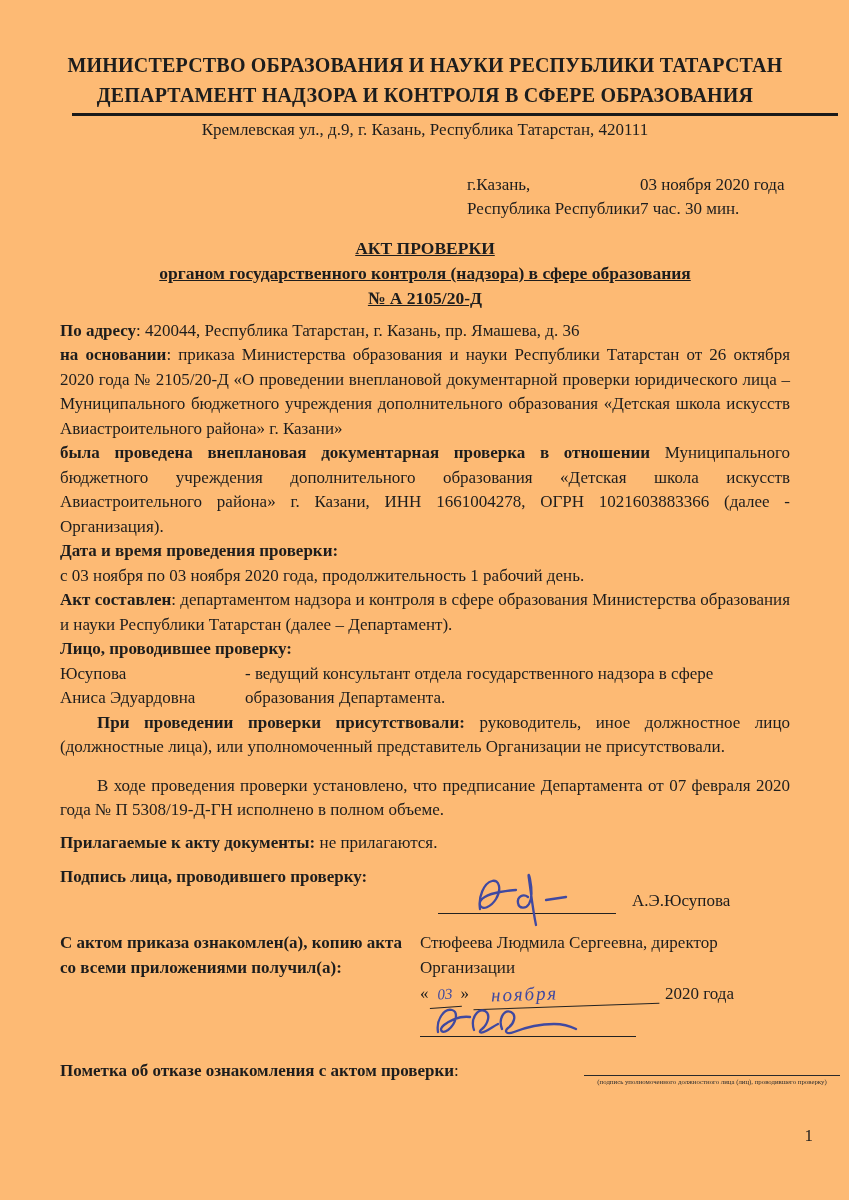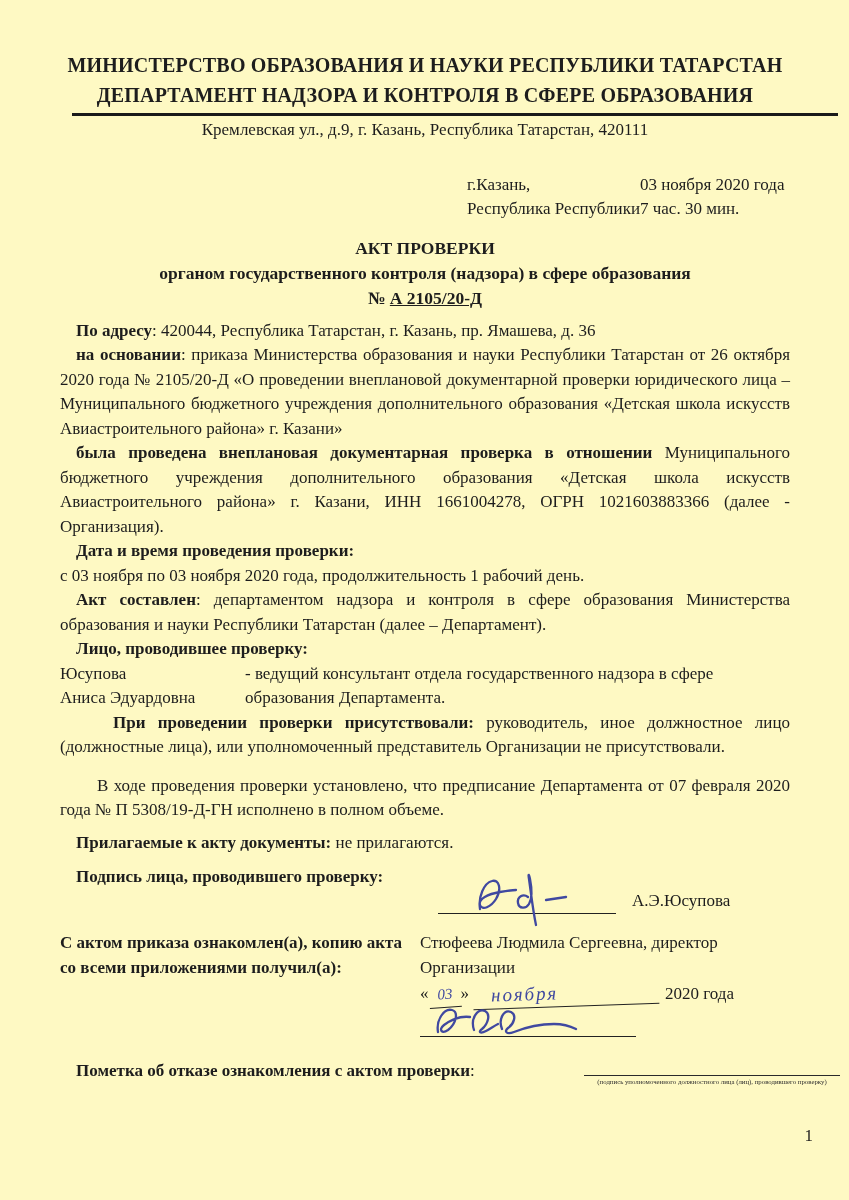--- a/index.html
+++ b/index.html
@@ -1,39 +1,39 @@
 <!DOCTYPE html>
 <html><head>
 <meta charset="utf-8">
 <style>
   html,body{margin:0;padding:0;background:#e8e8e8;}
   .page{
     position:relative;
     width:849px;height:1200px;
     margin:0 auto;
-    background:#fef9c3;
+    background:#fdba74;
     box-sizing:border-box;
     padding:50px 59px 0 60px;
     font-family:"Liberation Serif","DejaVu Serif",serif;
     font-size:17px;line-height:24.5px;
     color:#1d1d1d;
     overflow:hidden;
   }
   .org-name{font-size:20px;font-weight:700;text-align:center;line-height:30px;letter-spacing:.2px;}
   .rule{height:0;border-top:3px solid #1a1a1a;margin:3px -48px 2px 12px;}
   .addr{text-align:center;}
   .meta{display:flex;justify-content:flex-end;margin-top:30px;}
   .meta .right{min-width:150px;}
-  .title-block{margin-top:14px;text-align:center;font-weight:700;font-size:17.5px;line-height:25px;}
+  .title-block{margin-top:14px;text-align:center;font-weight:700;font-size:17.5px;line-height:25px;text-decoration:underline;}
   .title-block .u{text-decoration:underline;}
   .body-block{margin-top:8px;}
   p{margin:0;text-align:justify;}
   p.noj{text-align:left;}
   .indent{text-indent:37px;}
-  b{font-weight:700;margin-left:16px;}
+  b{font-weight:700;}
   .inspector{display:flex;}
   .inspector .l{width:185px;flex:none;}
   .inspector .r{width:480px;}
   .mt-find{margin-top:14px;}
   .mt-att{margin-top:8px;}
   .sig-sec{position:relative;margin-top:10px;height:56px;}
   .sig-unit{position:absolute;left:378px;top:24px;white-space:nowrap;text-align:right;}
   .sig-line{display:inline-block;width:178px;border-bottom:1.5px solid #222;position:relative;height:22px;vertical-align:bottom;}
   .sig-line svg{position:absolute;left:30px;bottom:-14px;}
   .sig-name{margin-left:16px;}

